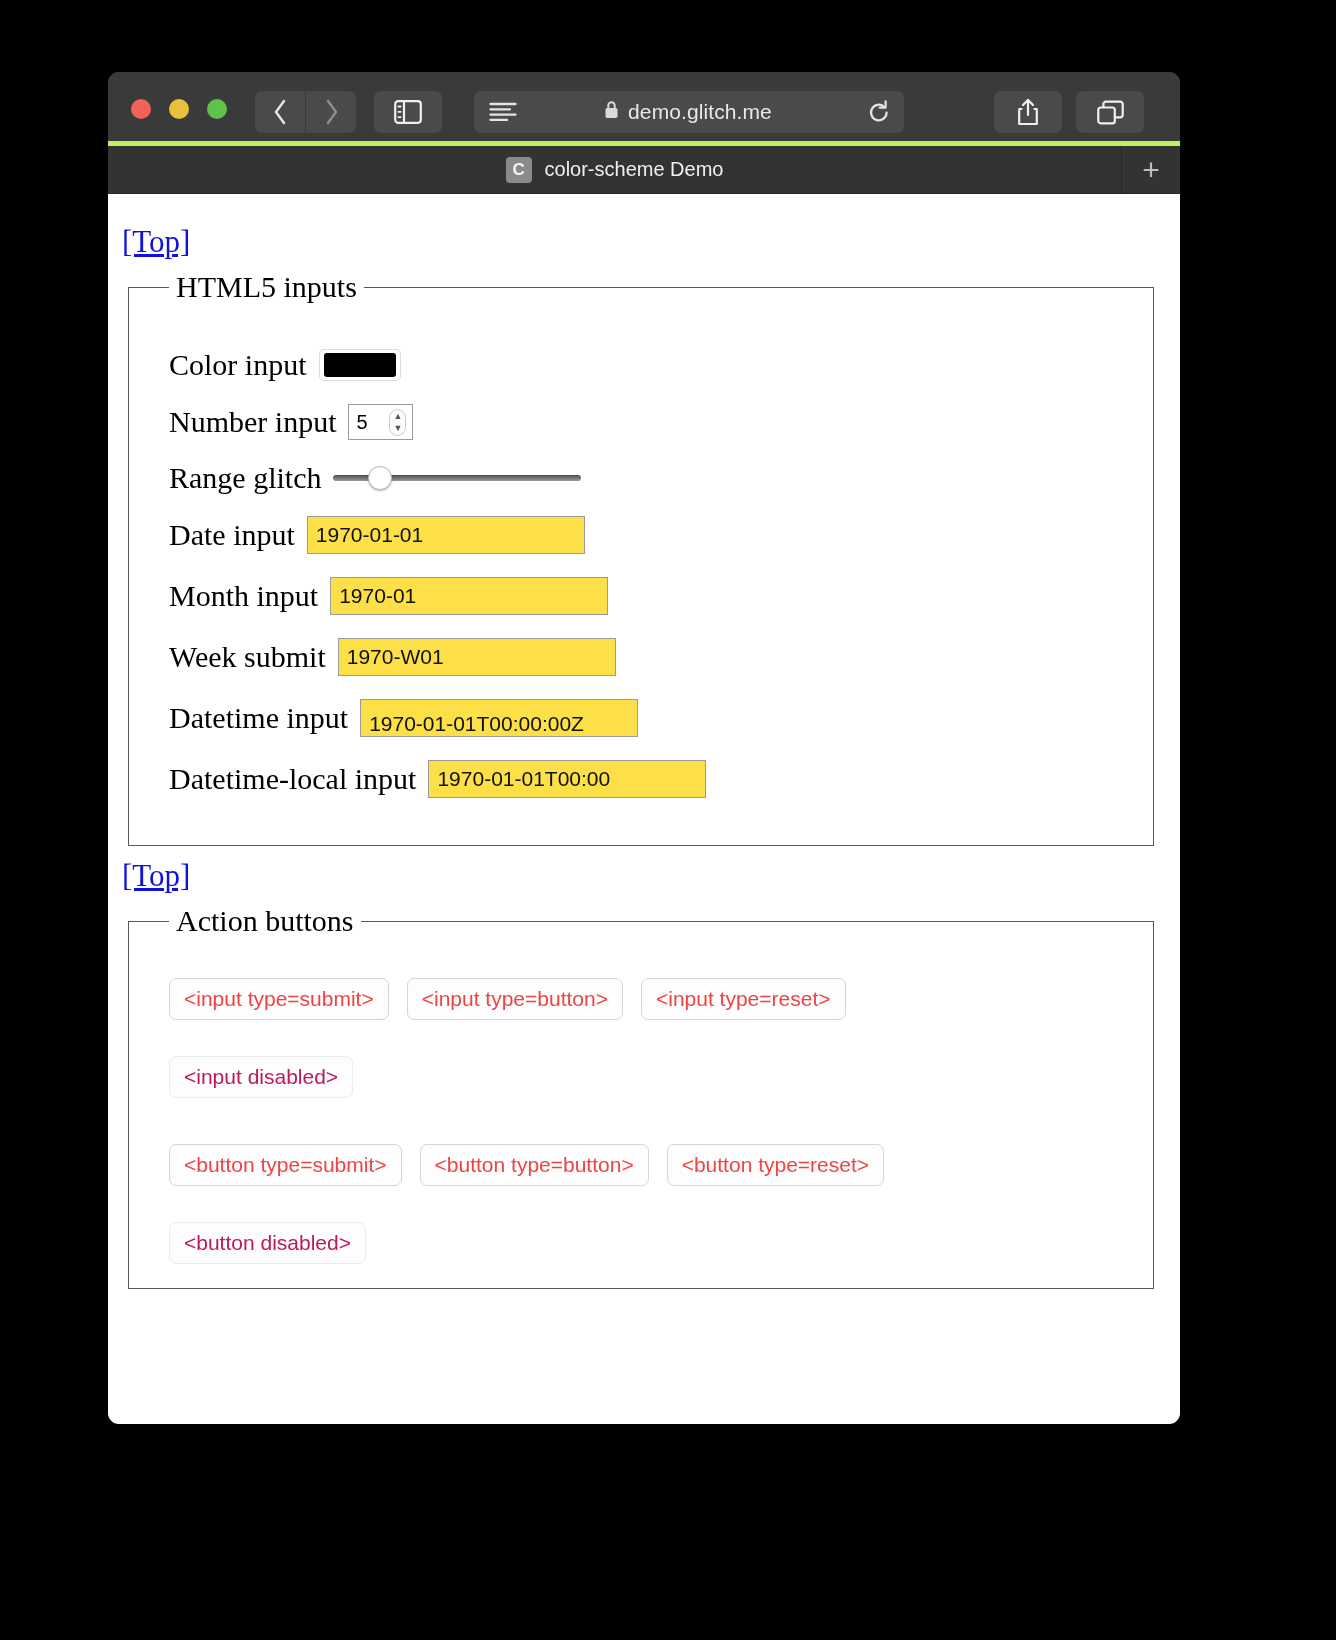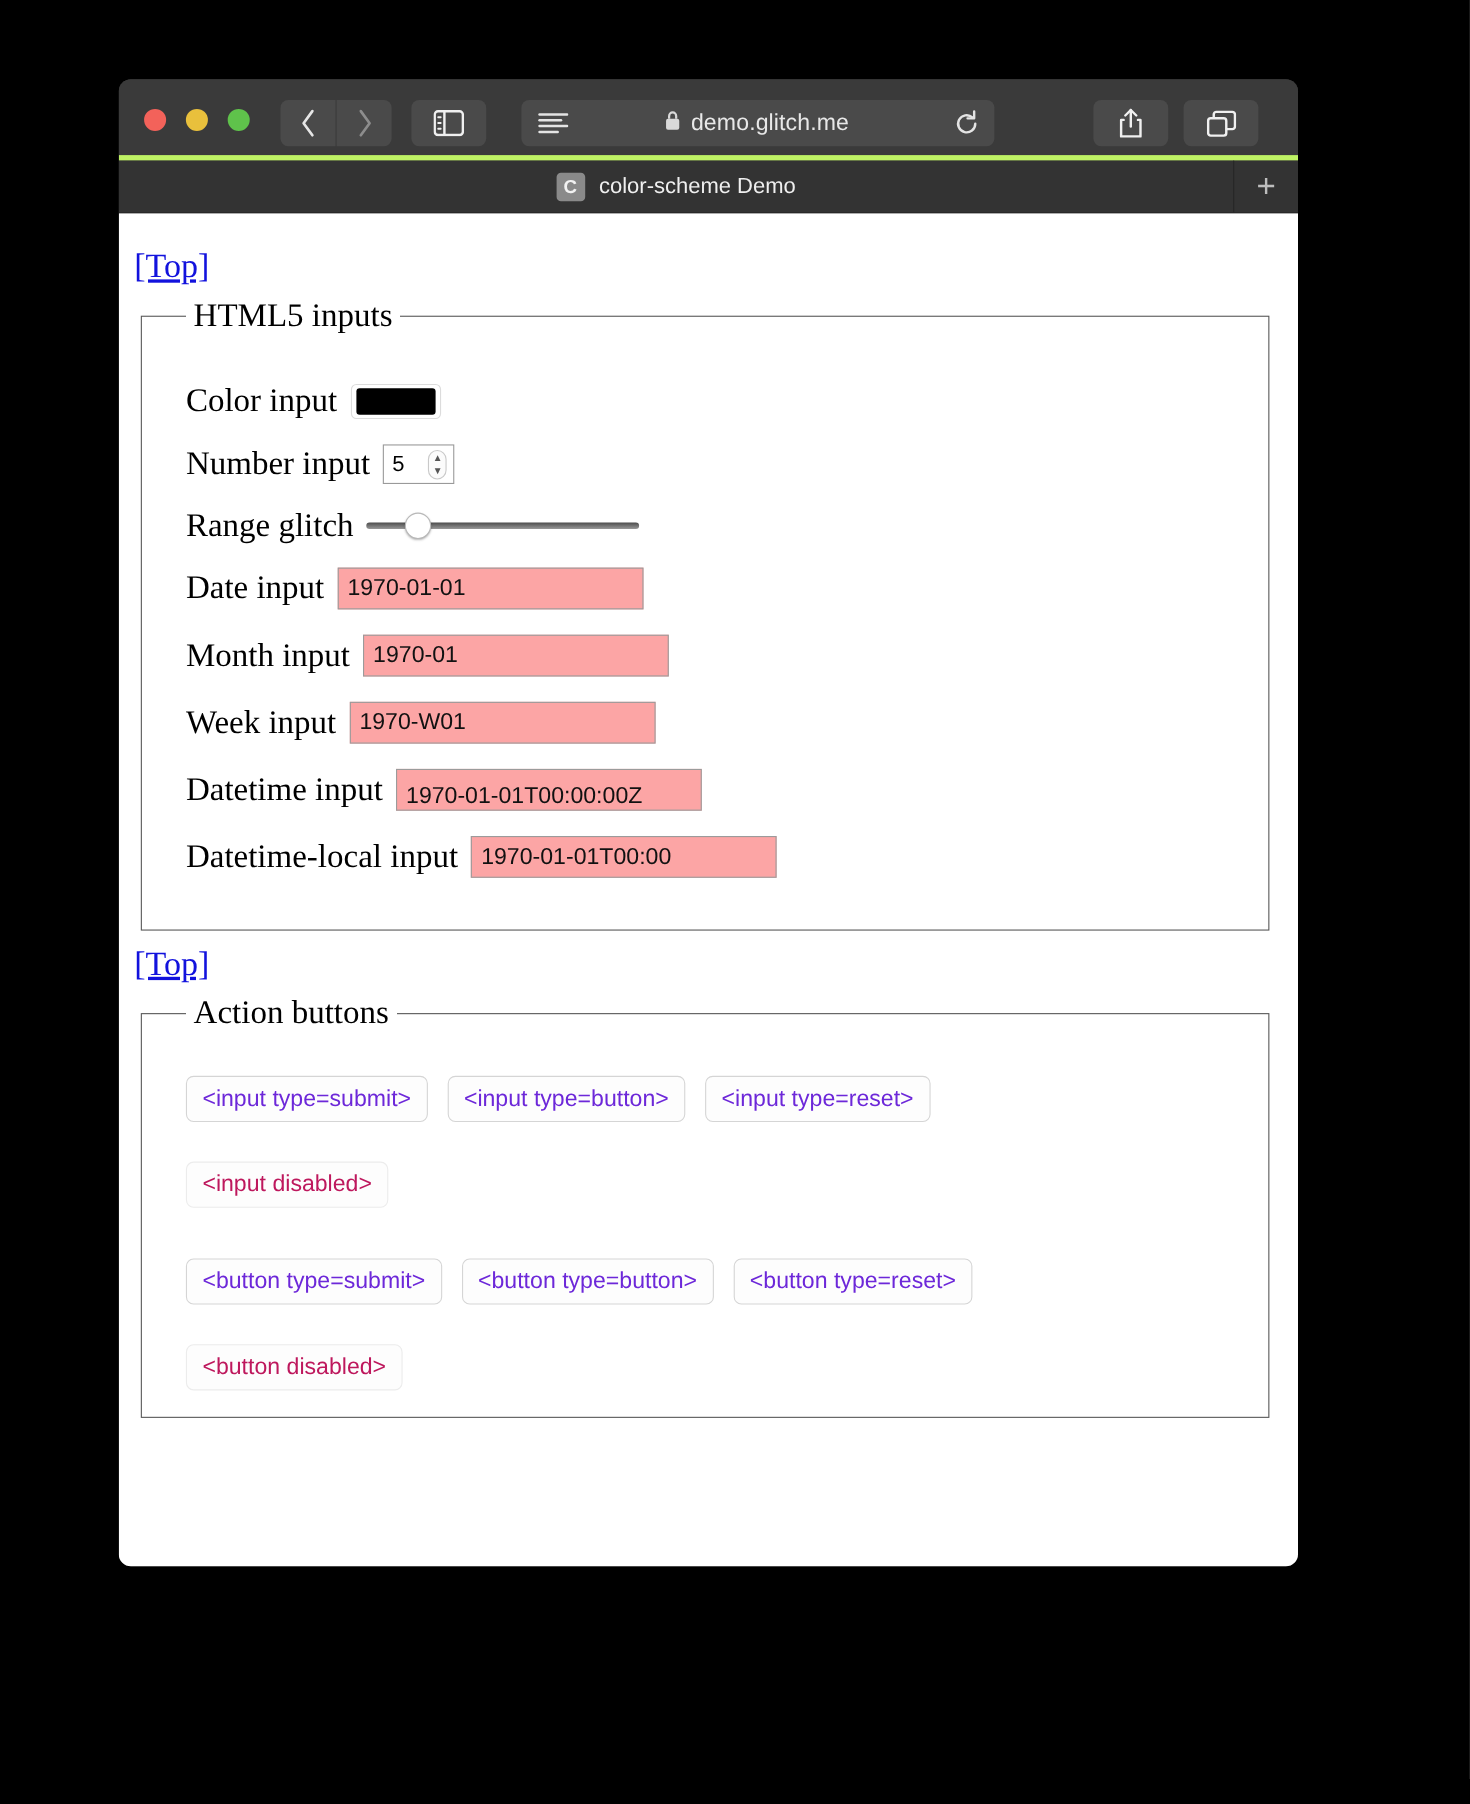--- a/index.html
+++ b/index.html
@@ -212,21 +212,21 @@
     border-radius: 50%;
     background: #ffffff;
     border: 1px solid #b8b8b8;
     box-shadow: 0 1px 2px rgba(0,0,0,0.28);
   }
 
   
   .text-input {
     height: 38px;
     border: 1px solid #9b9b9b;
-    background: #fca5a5;
+    background: #fde047;
     font-family: "Liberation Sans", sans-serif;
     font-size: 21px;
     color: #111;
     display: flex; align-items: center;
     padding: 0 8px;
   }
   .w-date  { width: 278px; }
   .w-month { width: 278px; }
   .w-week  { width: 278px; }
   .w-dtz   { width: 278px; align-items: flex-end; }
@@ -236,21 +236,21 @@
   .btn-row {
     display: flex; flex-wrap: wrap;
     gap: 18px 18px;
     margin: 18px 0 0 14px;
     max-width: 790px;
   }
   .btn-row.second { margin-top: 46px; }
   .abtn {
     font-family: "Liberation Sans", sans-serif;
     font-size: 21px;
-    color: #6d28d9;
+    color: #ef4444;
     background: #fdfdfd;
     border: 1px solid #d5d5d5;
     border-radius: 7px;
     padding: 8px 14px 9px;
     line-height: 1.1;
     white-space: nowrap;
   }
   .abtn.disabled {
     color: #be185d;
     border-color: #ececec;
@@ -397,21 +397,21 @@
           </div>
 
           <div class="field-row">
             <span class="field-label">Month input</span>
             <span class="text-input w-month">
               <span>1970-01</span>
             </span>
           </div>
 
           <div class="field-row">
-            <span class="field-label">Week input</span>
+            <span class="field-label">Week submit</span>
             <span class="text-input w-week">
               <span>1970-W01</span>
             </span>
           </div>
 
           <div class="field-row">
             <span class="field-label">Datetime input</span>
             <span class="text-input w-dtz">
               <span>1970-01-01T00:00:00Z</span>
             </span>

